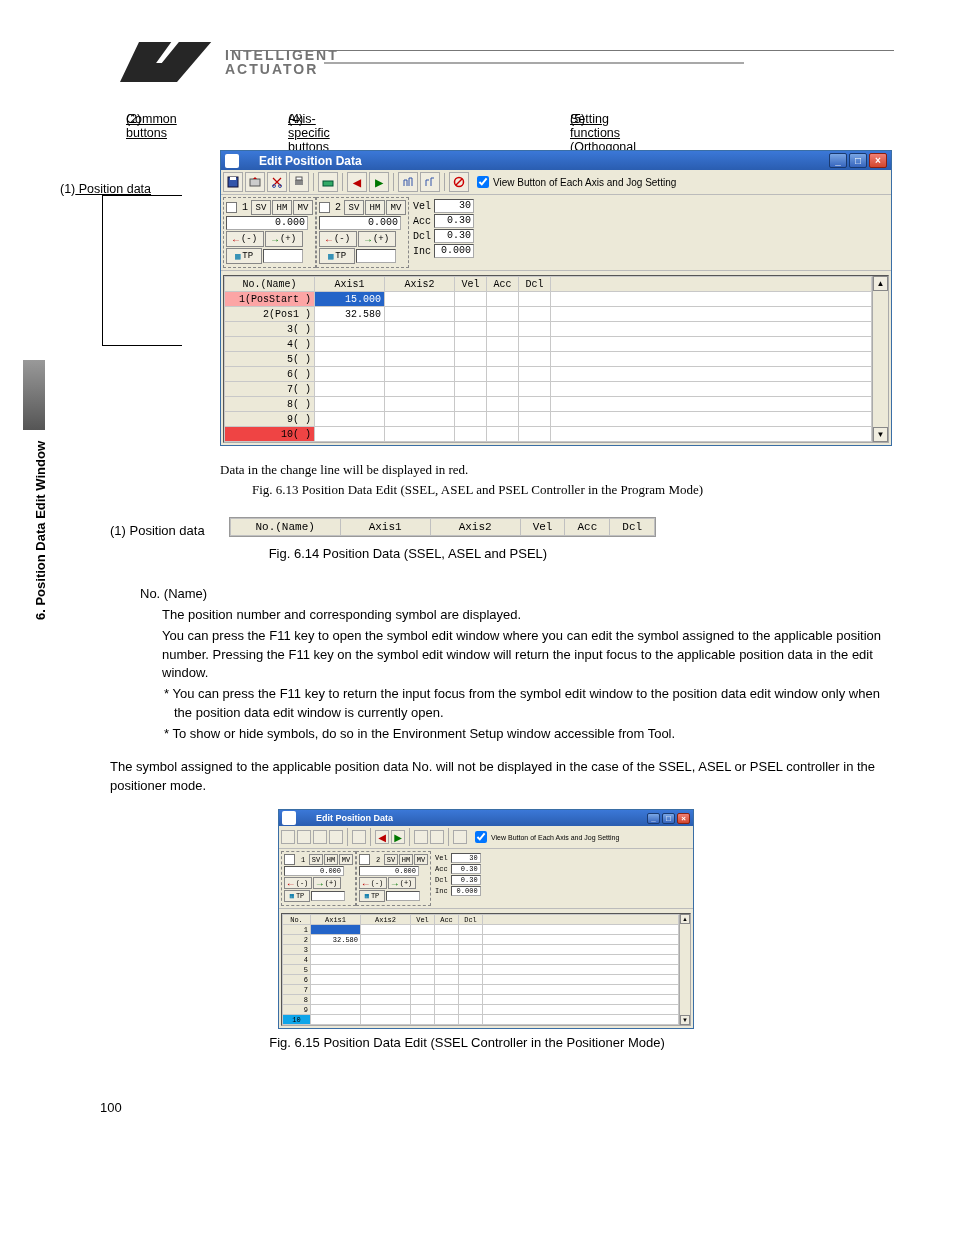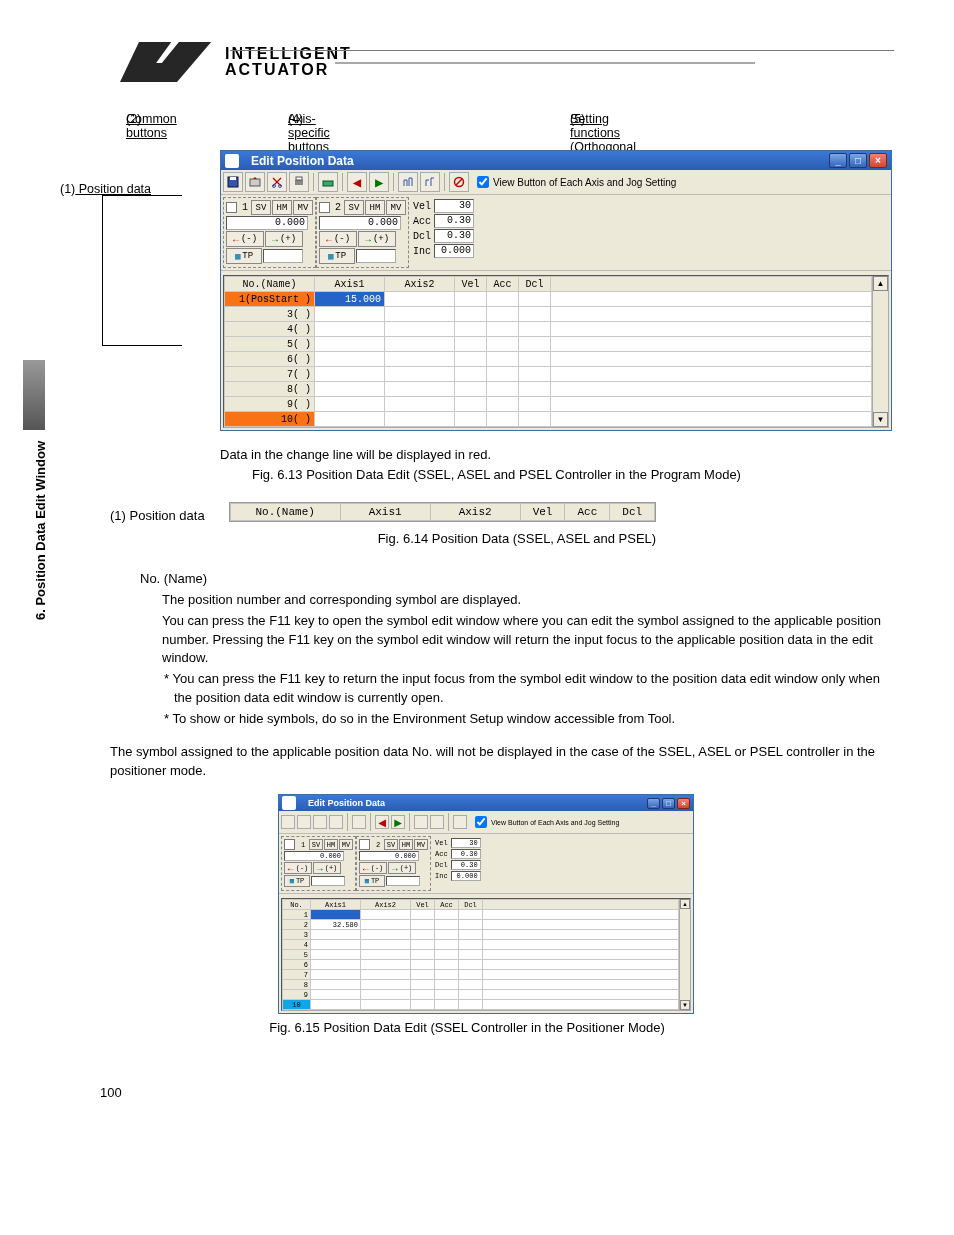--- a/index.html
+++ b/index.html
@@ -18,21 +18,21 @@
   }
   .vtext {
     position: absolute; left: 33px; top: 620px;
     transform: rotate(-90deg); transform-origin: left top;
     font-weight: bold; font-size: 13px; white-space: nowrap;
   }
   
   .hdr { display: flex; align-items: center; gap: 10px; margin-left: 80px; margin-bottom: 28px; }
   .hdr-logo { width: 95px; height: 44px; position: relative; }
   .hdr-logo svg { width: 100%; height: 100%; }
-  .hdr-text { font-weight: bold; letter-spacing: 2px; color: #000000; font-size: 16px; line-height: 1.0; }
+  .hdr-text { font-weight: bold; letter-spacing: 2px; color: #737373; font-size: 14px; line-height: 1.0; }
   .hdr-line-top { position:absolute; top:50px; left:230px; right:60px; height:1px; background:#777;}
 
   
   .callouts { position: relative; margin-left: 80px; height: 28px; margin-bottom: 10px;}
   .callouts span { position: absolute; font-size: 12.5px; }
   .callouts .ul { text-decoration: underline; }
   .leader { position:absolute; width:1px; background:#000; }
   .leader-h { position:absolute; height:1px; background:#000; }
 
   .label-left { position:absolute; left:60px; top:182px; font-size:12.5px;}
@@ -44,21 +44,21 @@
     width: 672px;
     border: 1px solid #3a6ea5;
     background: #ece9d8;
     position: relative;
   }
   .titlebar {
     background: linear-gradient(to bottom, #3b78d8, #2a5db0);
     color: #fff; font-weight: bold; font-size: 12px;
     padding: 2px 4px; display:flex; align-items:center; justify-content:space-between;
   }
-  .titlebar .left { display:flex; align-items:center; gap:12px;}
+  .titlebar .left { display:flex; align-items:center; gap:20px;}
   .titlebar .ico { width:14px; height:14px; background:#fff; border-radius:2px; display:inline-block;}
   .winbtns { display:flex; gap:2px; }
   .winbtn { width:18px; height:15px; border:1px solid #1a3a70; background:linear-gradient(#79a6e5,#3564bd); color:#fff; font-size:10px; display:flex;align-items:center;justify-content:center; border-radius:2px;}
   .winbtn.close { background:linear-gradient(#f08075,#d2462e); border-color:#8a1f10;}
 
   .toolbar { display:flex; align-items:center; gap:2px; padding:2px; background:#ece9d8; border-bottom:1px solid #bbb; flex-wrap:wrap;}
   .tbtn { width:20px; height:20px; border:1px solid #aaa; background:#f0ede0; display:flex;align-items:center;justify-content:center; font-size:10px;}
   .tbtn svg { width:12px; height:12px;}
   .tsep { width:1px; height:18px; background:#aaa; margin:0 2px;}
   .tcheck { display:flex; align-items:center; gap:4px; font-size:10px; font-family:"MS Sans Serif",sans-serif; margin-left:6px;}
@@ -83,28 +83,28 @@
   .grid { border-collapse:collapse; font-family:"Courier New",monospace; font-size:10px; flex:1;}
   .grid th, .grid td { border:1px solid #c8c8c8; padding:1px 3px; height:15px; }
   .grid th { background:#ece9d8; font-weight:normal; text-align:center;}
   .grid td { background:#fff; text-align:right; }
   .grid td.name { text-align:left; }
   .grid td.sel { background:#2464c8; color:#fff;}
   .redval { color:#b00; text-align:right;}
   .vscroll { width:16px; background:#ece9d8; border-left:1px solid #aaa; display:flex; flex-direction:column; justify-content:space-between;}
   .vscroll .arr { height:15px; border:1px solid #888; background:#f0ede0; display:flex;align-items:center;justify-content:center;font-size:8px;}
 
-  .captions { margin-left: 180px; margin-top: 14px; font-size: 13px; line-height: 1.5;}
+  .captions { margin-left: 180px; margin-top: 14px; font-size: 13px; line-height: 1.5; font-family: Liberation Serif, serif;}
 
   .fig614 { margin: 18px 0 10px 70px; display:flex; align-items:flex-start; gap:24px;}
   .fig614 .lbl { font-size:13px; padding-top:6px;}
   .hdrrow { display:inline-block; border:1px solid #999; font-family:"Courier New",monospace; font-size:11px;}
   .hdrrow table { border-collapse:collapse;}
   .hdrrow th { border:1px solid #c0c0c0; background:#ece9d8; padding:2px 12px; font-weight:normal;}
-  .fig614cap { text-align:right; font-size:13px; margin-left:40px; margin-top:6px;}
+  .fig614cap { text-align:left; font-size:13px; margin-left:40px; margin-top:6px;}
 
   .body-text { margin: 24px 0 0 100px; font-size:13px; line-height:1.45; max-width:780px;}
   .body-text .sub { }
   .body-text p { margin-bottom:2px;}
   .indent1 { margin-left:22px;}
   .indent2 { margin-left:34px; text-indent:-10px;}
   .indent3 { margin-left:44px;}
 
   .para2 { margin: 14px 0 0 70px; font-size:13px; line-height:1.45; max-width:810px;}
 
@@ -341,29 +341,38 @@
           <th style="width:70px;">Axis1</th>
           <th style="width:70px;">Axis2</th>
           <th style="width:32px;">Vel</th>
           <th style="width:32px;">Acc</th>
           <th style="width:32px;">Dcl</th>
           <th></th>
         </tr>
           </thead>
         <tbody id="grid-body">
             <tr>
-              <td class="name" style="background: #f97316; text-align: right;">1(PosStart )</td>
+              <td class="name" style="background: #fca5a5; text-align: right;">1(PosStart )</td>
               <td class="redval sel">15.000</td>
               <td></td>
               <td></td>
               <td></td>
               <td></td>
               <td></td>
             </tr>
             <tr>
+              <td class="name" style="background: rgb(236, 233, 216); text-align: right;">2(Pos1     )</td>
+              <td>32.580</td>
+              <td></td>
+              <td></td>
+              <td></td>
+              <td></td>
+              <td></td>
+            </tr>
+            <tr>
               <td class="name" style="background: rgb(236, 233, 216); text-align: right;">3(         )</td>
               <td></td>
               <td></td>
               <td></td>
               <td></td>
               <td></td>
               <td></td>
             </tr>
             <tr>
               <td class="name" style="background: rgb(236, 233, 216); text-align: right;">4(         )</td>
@@ -413,21 +422,21 @@
             <tr>
               <td class="name" style="background: rgb(236, 233, 216); text-align: right;">9(         )</td>
               <td></td>
               <td></td>
               <td></td>
               <td></td>
               <td></td>
               <td></td>
             </tr>
             <tr>
-              <td class="name" style="background: #f97316; text-align: right;">10(         )</td>
+              <td class="name" style="background: #ef4444; text-align: right;">10(         )</td>
               <td></td>
               <td></td>
               <td></td>
               <td></td>
               <td></td>
               <td></td>
             </tr>
           </tbody>
       </table>
       <div class="vscroll">

